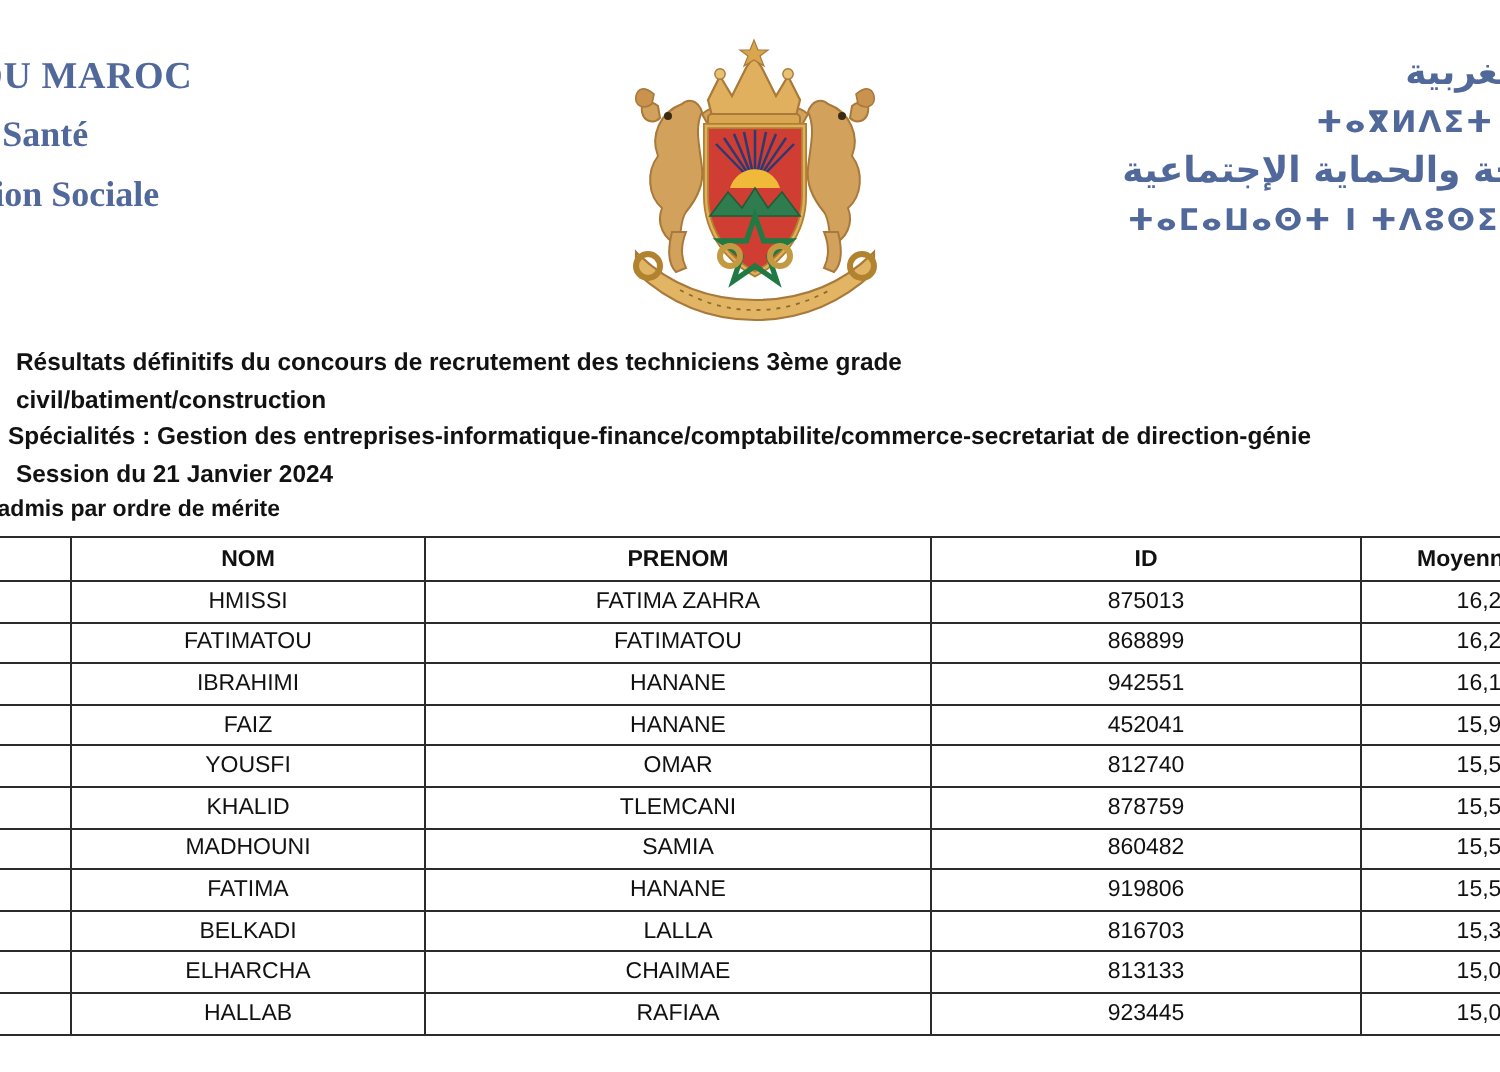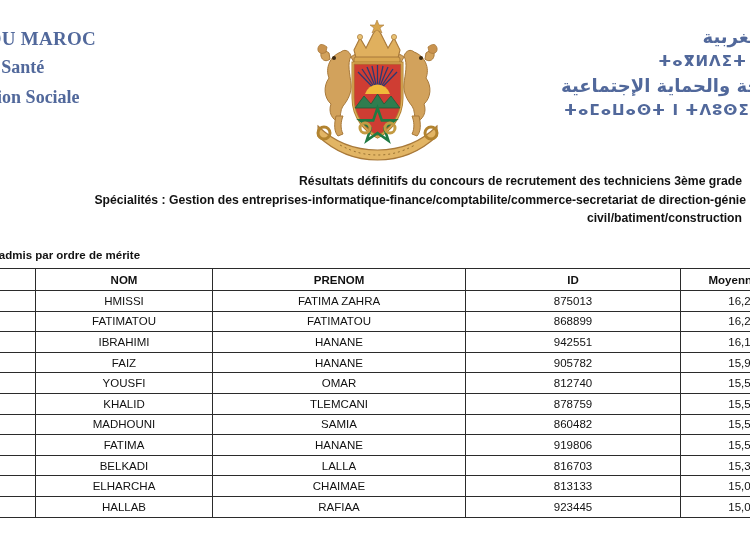--- a/index.html
+++ b/index.html
@@ -82,21 +82,21 @@
     width: 135px;
     height: 150px;
   }
 
   
   .title-block {
     position: absolute;
     top: 172px;
     left: 0;
     width: 750px;
-    text-align: right;
+    text-align: left;
     color: #121212;
     font-weight: bold;
   }
   .title-block .tline {
     font-size: 12.2px;
     line-height: 18.5px;
     padding: 0 8px;
   }
   .title-block .tline.t2 {
     padding: 0 4px;
@@ -236,22 +236,23 @@
       <circle cx="14" cy="117" r="6" fill="none" stroke="#b2832f" stroke-width="3"></circle>
       <circle cx="121" cy="117" r="6" fill="none" stroke="#b2832f" stroke-width="3"></circle>
       <circle cx="55" cy="112" r="5" fill="none" stroke="#c39a42" stroke-width="3"></circle>
       <circle cx="80" cy="112" r="5" fill="none" stroke="#c39a42" stroke-width="3"></circle>
     </svg>
   </div>
 </div>
 
 <div class="title-block">
   <div class="tline">Résultats définitifs du concours de recrutement des techniciens 3ème grade</div>
+  <div class="tline">civil/batiment/construction</div>
   <div class="tline t2">Spécialités : Gestion des entreprises-informatique-finance/comptabilite/commerce-secretariat de direction-génie</div>
-  <div class="tline">civil/batiment/construction</div>
+  <div class="tline">Session du 21 Janvier 2024</div>
 </div>
 
 <div class="subrow">
   <div class="merite">Candidats admis par ordre de mérite</div>
 
 </div>
 
 <div class="table-wrap">
   <table class="results">
     <colgroup>
@@ -289,21 +290,21 @@
           <td>3</td>
           <td>IBRAHIMI</td>
           <td>HANANE</td>
           <td>942551</td>
           <td>16,1</td>
         </tr>
         <tr>
           <td>4</td>
           <td>FAIZ</td>
           <td>HANANE</td>
-          <td>905782</td>
+          <td>452041</td>
           <td>15,9</td>
         </tr>
         <tr>
           <td>5</td>
           <td>YOUSFI</td>
           <td>OMAR</td>
           <td>812740</td>
           <td>15,5</td>
         </tr>
         <tr>

